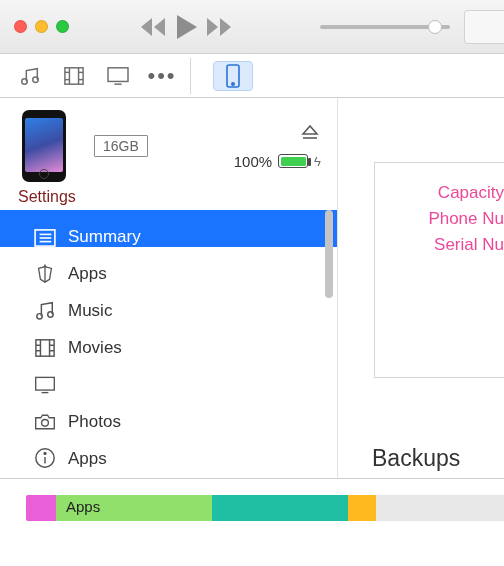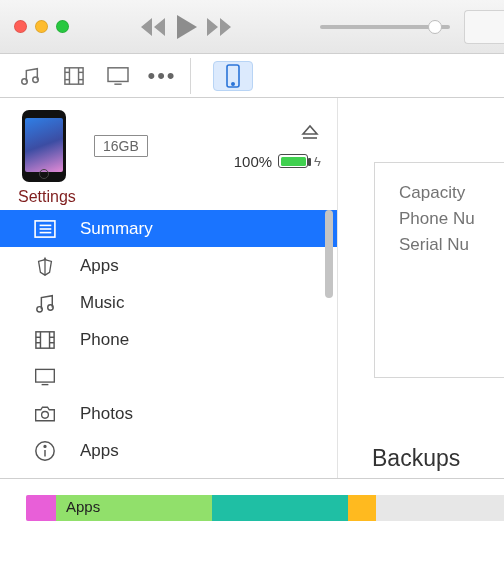--- a/index.html
+++ b/index.html
@@ -37,29 +37,29 @@
 .eject-wrap { margin-right:2px; }
 .batt-row { display:flex; align-items:center; gap:6px; font-size:15px; color:#333; }
 .battery { width:30px; height:14px; border:1.5px solid #4a4a4a; border-radius:3px; position:relative; }
 .battery::after { content:""; position:absolute; right:-4px; top:3px; width:3px; height:8px; background:#4a4a4a; border-radius:1px; }
 .battery-fill { position:absolute; inset:1.5px; background:#40d04f; border-radius:1.5px; }
 .bolt-g { color:#6c6c6c; font-size:13px; }
 
 
 .settings-head { padding:4px 16px 4px 18px; color:#7f1d1d; font-size:16px; }
 .settings-list { position:relative; }
-.s-item { display:flex; align-items:center; height:37px; padding-left:34px; font-size:17px; color:#333; gap:24px; }
+.s-item { display:flex; align-items:flex-end; height:37px; padding-left:34px; font-size:17px; color:#333; gap:12px; }
 .s-item.selected { background:#1a74ff; color:#fff; }
 .s-item .icon { width:22px; display:flex; justify-content:center; }
 .scroll-hint { position:absolute; right:4px; top:0; width:8px; height:88px; background:#c4c4c4; border-radius:4px; }
 
 
 .detail-col { flex:1; padding:64px 0 0 36px; position:relative; }
 .detail-box { border:1px solid #d6d6d6; width:130px; height:216px; padding:20px 0 0 24px; border-right:none; }
-.detail-box div { font-size:17px; color:#737373; margin-bottom:6px; white-space:nowrap; }
+.detail-box div { font-size:17px; color:#ec4899; margin-bottom:6px; white-space:nowrap;text-align:right; }
 .backups { position:absolute; bottom:6px; left:34px; font-size:23px; font-weight:300; color:#333; }
 
 
 .storage-wrap { border-top:1px solid #cfcfcf; padding:16px 0 0 26px; background:#fff; }
 .storage-bar { height:26px; background:#e7e7e7; display:flex; position:relative; border-radius:2px 0 0 2px; overflow:hidden; }
 .seg { height:100%; }
 .seg-1 { background:#e85fd8; width:30px; }
 .seg-2 { background:#91e06b; width:156px; position:relative; }
 .seg-2 span { position:absolute; left:10px; top:3px; font-size:15px; color:#222; font-weight:500; }
 .seg-3 { background:#1fbfa4; width:136px; }
@@ -202,21 +202,21 @@
           <svg width="22" height="20" viewBox="0 0 24 22" fill="none" stroke="#555" stroke-width="1.6">
               <rect x="2" y="2" width="20" height="18"></rect>
               <line x1="7" y1="2" x2="7" y2="20"></line>
               <line x1="17" y1="2" x2="17" y2="20"></line>
               <line x1="2" y1="8" x2="7" y2="8"></line>
               <line x1="2" y1="14" x2="7" y2="14"></line>
               <line x1="17" y1="8" x2="22" y2="8"></line>
               <line x1="17" y1="14" x2="22" y2="14"></line>
             </svg>
         </span>
-        <span>Phone</span>
+        <span>Movies</span>
       </div>
 
       <div class="s-item">
         <span class="icon">
           <svg width="24" height="20" viewBox="0 0 26 22" fill="none" stroke="#555" stroke-width="1.6">
               <rect x="2" y="2" width="22" height="15"></rect>
               <line x1="9" y1="20" x2="17" y2="20"></line>
             </svg>
         </span>
       </div>

